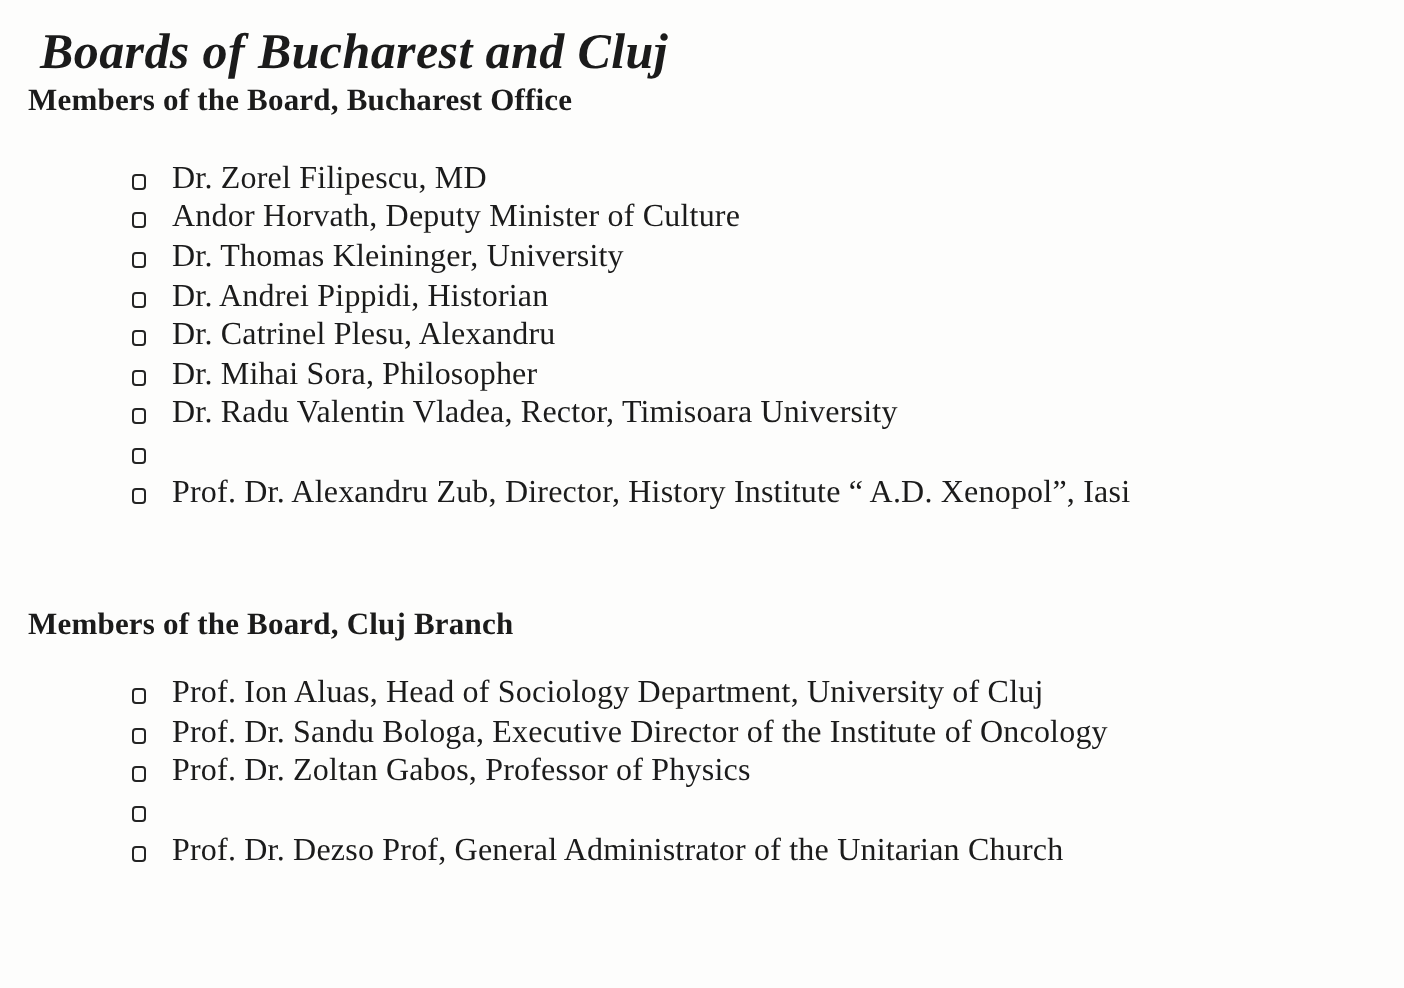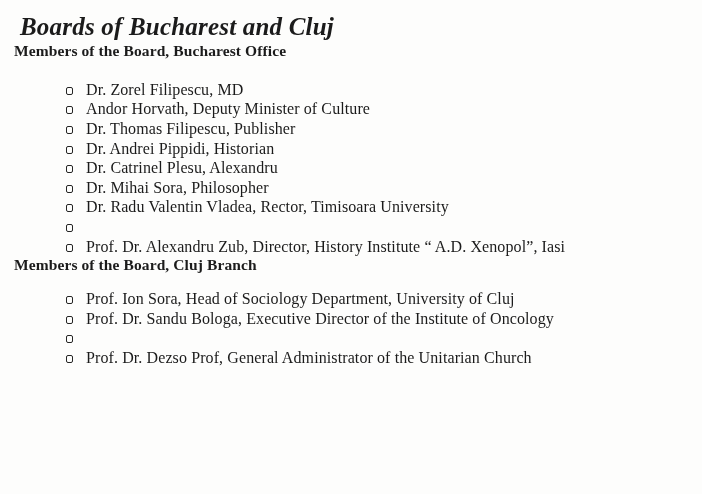--- a/index.html
+++ b/index.html
@@ -31,20 +31,21 @@
   .section-heading {
     margin: 0;
     font-weight: bold;
     font-size: 15.5px;
     line-height: 18px;
     letter-spacing: 0.1px;
   }
   .section-bucharest .section-heading {
   }
   .section-cluj .section-heading {
+    margin-top: 48px;
   }
   ul.member-list {
     list-style: none;
     margin: 0;
     padding: 0;
     margin-left: 52px;
   }
   .section-bucharest ul.member-list { margin-top: 20px; }
   .section-cluj ul.member-list { margin-top: 15px; }
   li.member {
@@ -79,21 +80,21 @@
       <li class="member">
         <span class="bullet"></span>
         <span>Dr. Zorel Filipescu, MD</span>
       </li>
       <li class="member">
         <span class="bullet"></span>
         <span>Andor Horvath, Deputy Minister of Culture</span>
       </li>
       <li class="member">
         <span class="bullet"></span>
-        <span>Dr. Thomas Filipescu, Publisher</span>
+        <span>Dr. Thomas Kleininger, University</span>
       </li>
       <li class="member">
         <span class="bullet"></span>
         <span>Dr. Andrei Pippidi, Historian</span>
       </li>
       <li class="member">
         <span class="bullet"></span>
         <span>Dr. Catrinel Plesu, Alexandru</span>
       </li>
       <li class="member">
@@ -112,25 +113,29 @@
         <span>Prof. Dr. Alexandru Zub, Director, History Institute “ A.D. Xenopol”, Iasi</span>
       </li>
     </ul>
   </section>
 
   <section class="section-cluj">
     <h2 class="section-heading">Members of the Board, Cluj Branch</h2>
     <ul class="member-list">
       <li class="member">
         <span class="bullet"></span>
-        <span>Prof. Ion Sora, Head of Sociology Department, University of Cluj</span>
+        <span>Prof. Ion Aluas, Head of Sociology Department, University of Cluj</span>
       </li>
       <li class="member">
         <span class="bullet"></span>
         <span>Prof. Dr. Sandu Bologa, Executive Director of the Institute of Oncology</span>
+      </li>
+      <li class="member">
+        <span class="bullet"></span>
+        <span>Prof. Dr. Zoltan Gabos, Professor of Physics</span>
       </li>
       <li class="member">
         <span class="bullet"></span>
       </li>
       <li class="member">
         <span class="bullet"></span>
         <span>Prof. Dr. Dezso Prof, General Administrator of the Unitarian Church</span>
       </li>
     </ul>
   </section>

